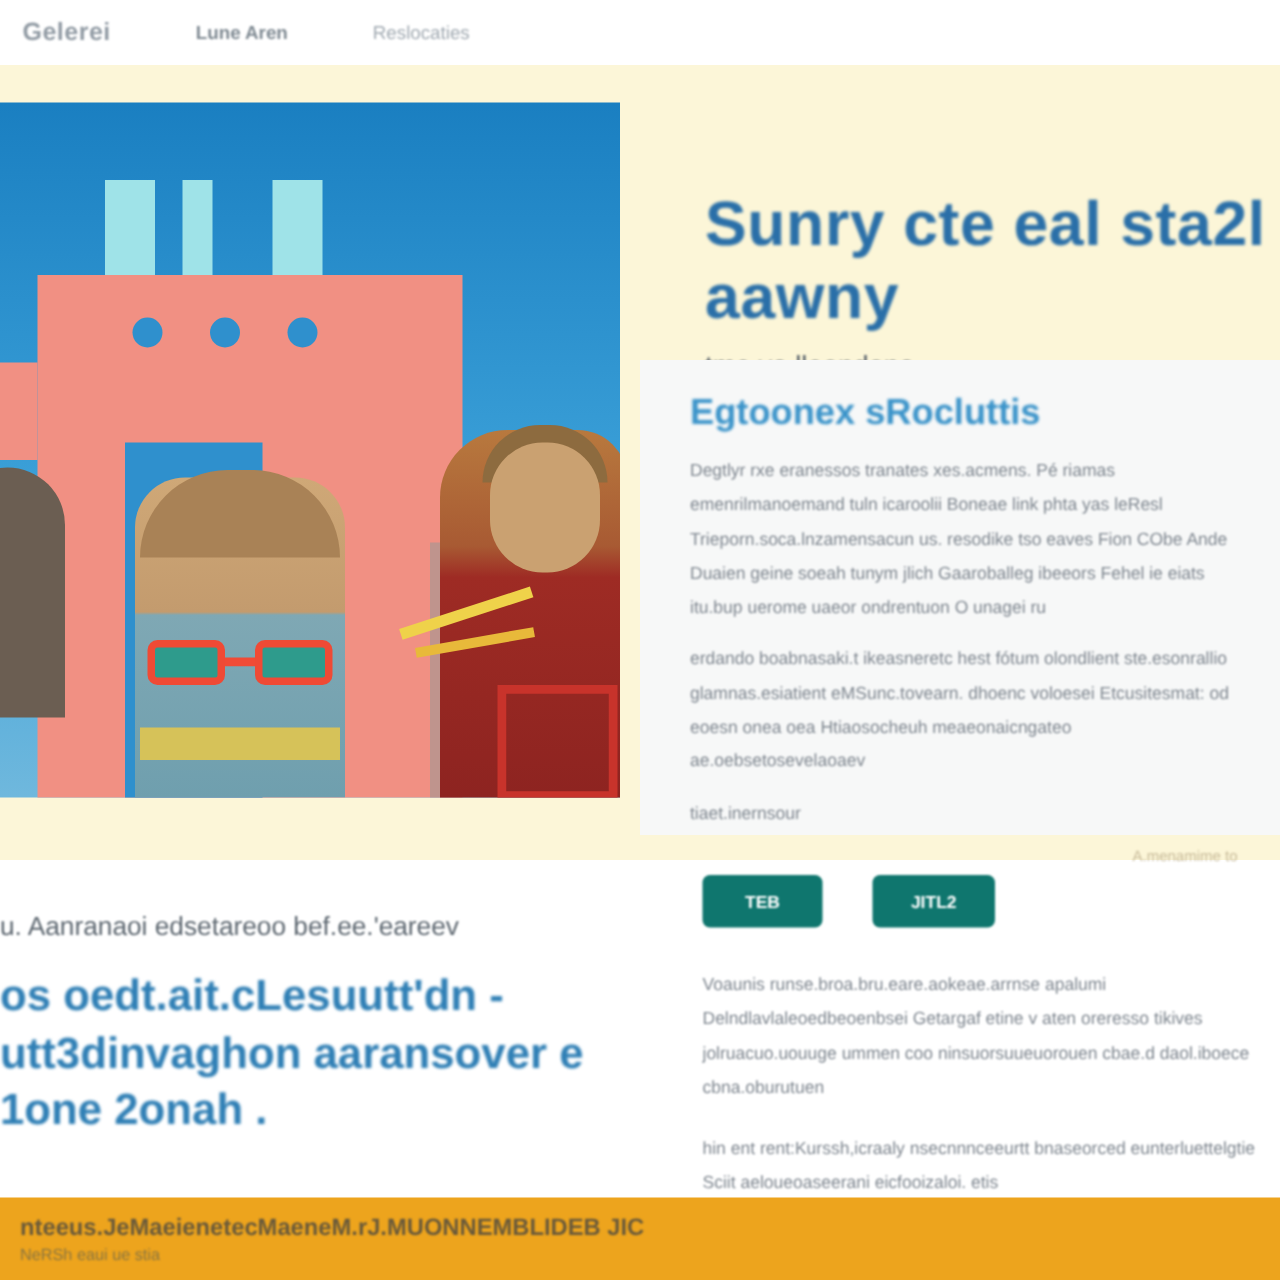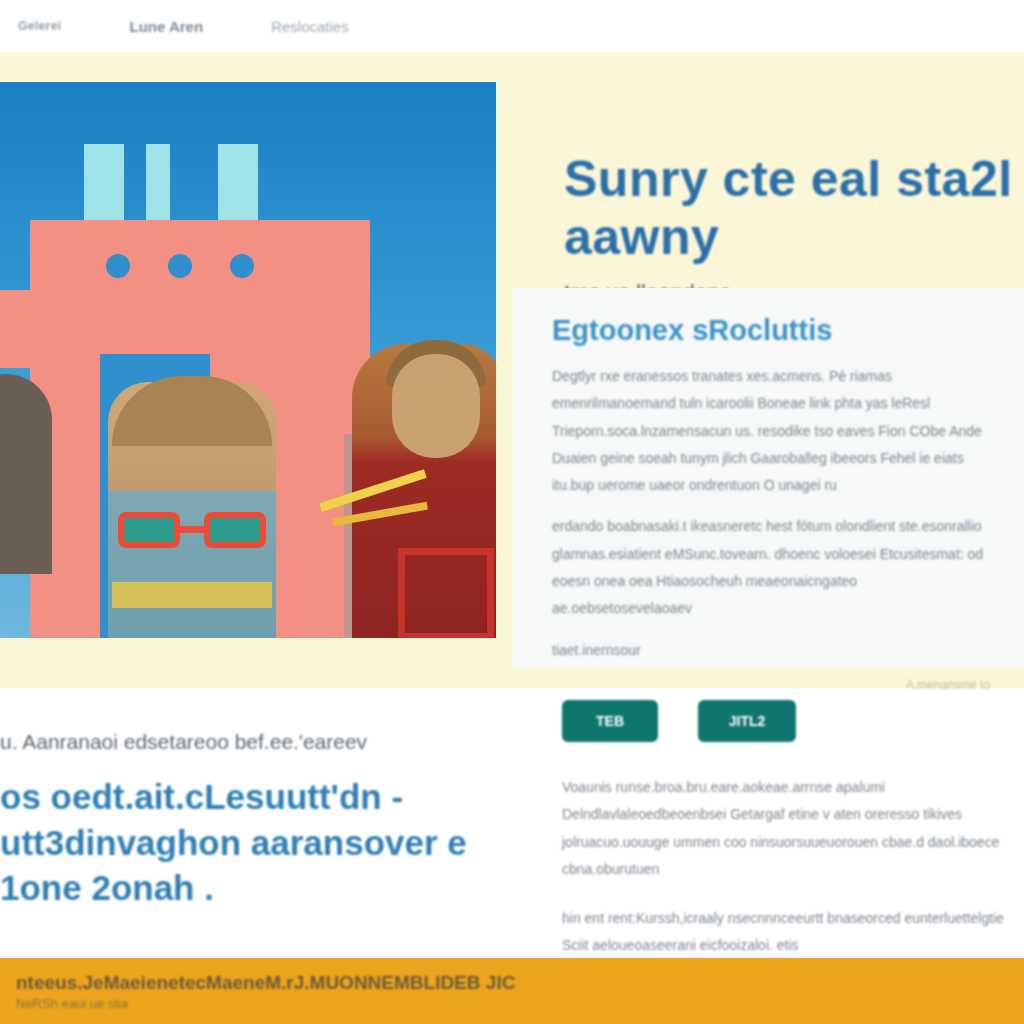--- a/index.html
+++ b/index.html
@@ -23,21 +23,21 @@
     position: absolute;
     top: 0; left: 0;
     width: 1024px; height: 52px;
     background: #ffffff;
     display: flex;
     align-items: center;
     padding: 0 18px;
     gap: 38px;
   }
   .nav-brand {
-    font-size: 12px;
+    font-size: 20px;
     font-weight: bold;
     color: #6d7a86;
     letter-spacing: 0.4px;
     filter: blur(0.9px);
     opacity: 0.75;
   }
   .nav-link {
     font-size: 15px;
     color: #7b8792;
     filter: blur(0.9px);

